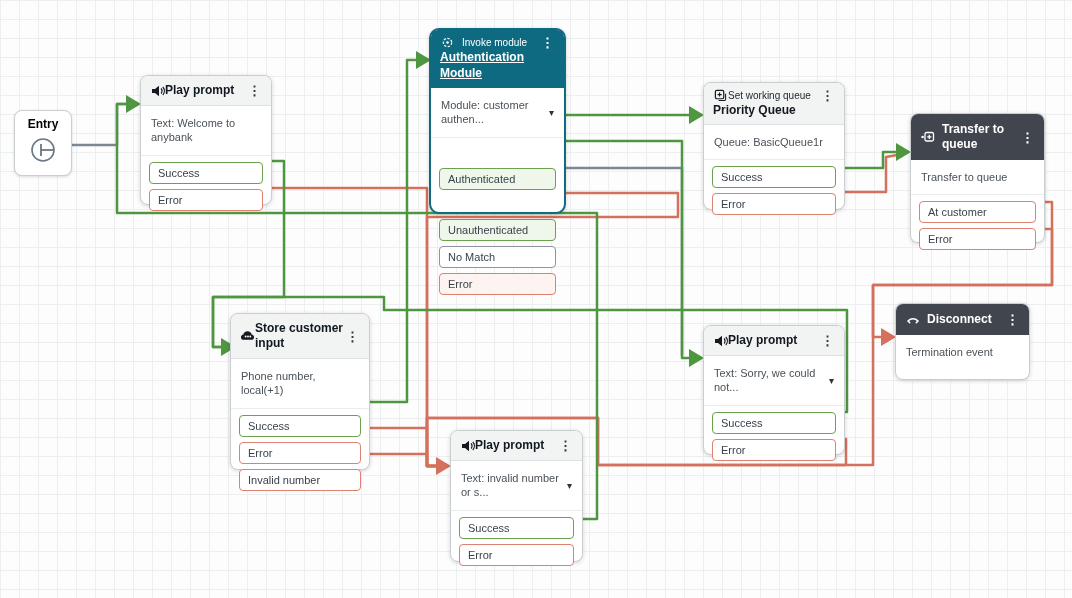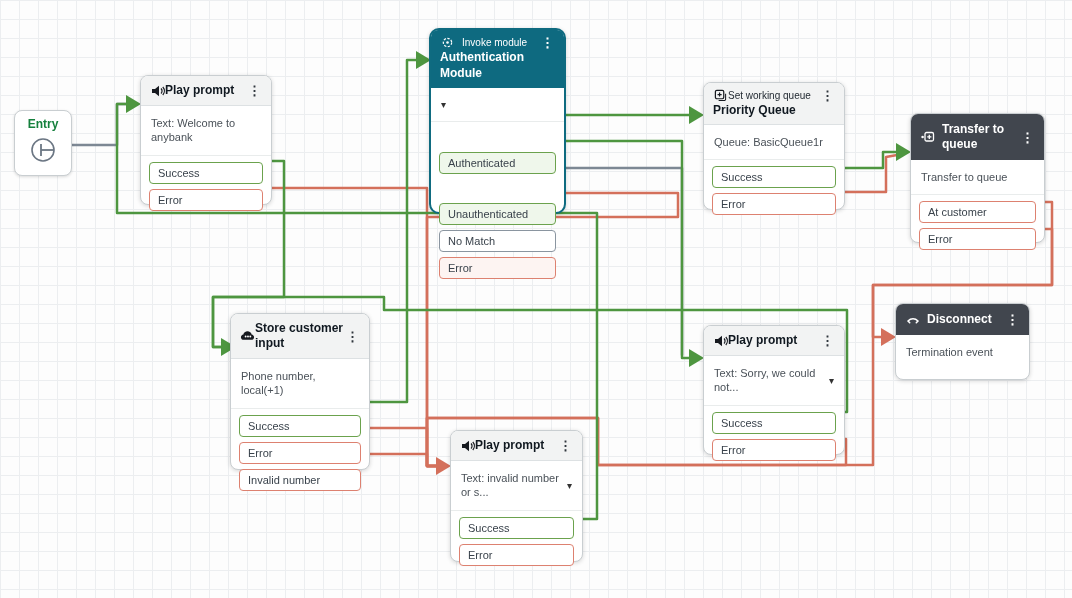--- a/index.html
+++ b/index.html
@@ -26,31 +26,31 @@
   .port{border:1.5px solid #8a95a0;border-radius:4px;background:#fff;font-size:11px;color:#39424b;
     padding:3px 8px;height:14px;line-height:14px;}
   .port.success{border-color:#6ba24d;}
   .port.error{border-color:#dd8170;}
   .port.success-tint{border-color:#6ba24d;background:#eff7eb;margin-top:24px;}
   .port.error-tint{border-color:#dd8170;background:#fdf4f2;}
   
   .node.module{border:2px solid #0f6b80;border-radius:10px;}
   .mhdr{background:#0e6a80;color:#fff;border-radius:7px 7px 0 0;padding:5px 9px 7px;}
   .mhdr .row1{display:flex;align-items:center;gap:7px;font-size:10px;}
-  .mhdr .mttl{font-size:12px;font-weight:bold;line-height:1.3;}
+  .mhdr .mttl{font-size:12px;font-weight:bold;line-height:1.3;text-decoration:underline;}
   .mhdr .kebab{color:#fff;}
   
   .dhdr{display:flex;align-items:center;gap:7px;background:#41464e;color:#fff;
     border-radius:7px 7px 0 0;padding:8px 9px;}
   .dhdr .ttl{color:#fff;}
   .dhdr .kebab{color:#fff;}
   
   .entry{position:absolute;z-index:2;background:#fff;border:1px solid #c9ced1;border-radius:8px;
     box-shadow:0 1px 3px rgba(0,0,0,.14);text-align:center;padding:6px 8px;}
-  .entry .lbl{font-size:12px;font-weight:bold;color:#15803d;margin-bottom:4px;}
+  .entry .lbl{font-size:12px;font-weight:bold;color:#000000;margin-bottom:4px;}
 </style>
 </head>
 <body>
 
 <div id="stage">
 
   <svg id="wires" width="1072" height="598">
     <g fill="none" stroke-width="2.5" stroke-linejoin="round" stroke-linecap="round">
 
       <path stroke="#7d8894" d="M63 145 L117 145 L117 104 L128 104"></path>
@@ -120,20 +120,21 @@
               <circle cx="7" cy="7" r="4.5" fill="none" stroke="#fff" stroke-width="1.3" stroke-dasharray="2.5 1.6"></circle>
               <circle cx="7" cy="7" r="1.4" fill="#fff"></circle>
             </svg>
         </span>
         <span style="flex:1">Invoke module</span>
         <span class="kebab">⋮</span>
       </div>
       <div class="mttl">Authentication Module</div>
     </div>
     <div class="body select">
+      <span>Module: customer authen...</span>
       <span class="chev">▾</span>
     </div>
     <div class="ports">
       <div class="port success-tint">Authenticated</div>
       <div class="port success-tint">Unauthenticated</div>
       <div class="port">No Match</div>
       <div class="port error-tint">Error</div>
     </div>
   </div>
 

